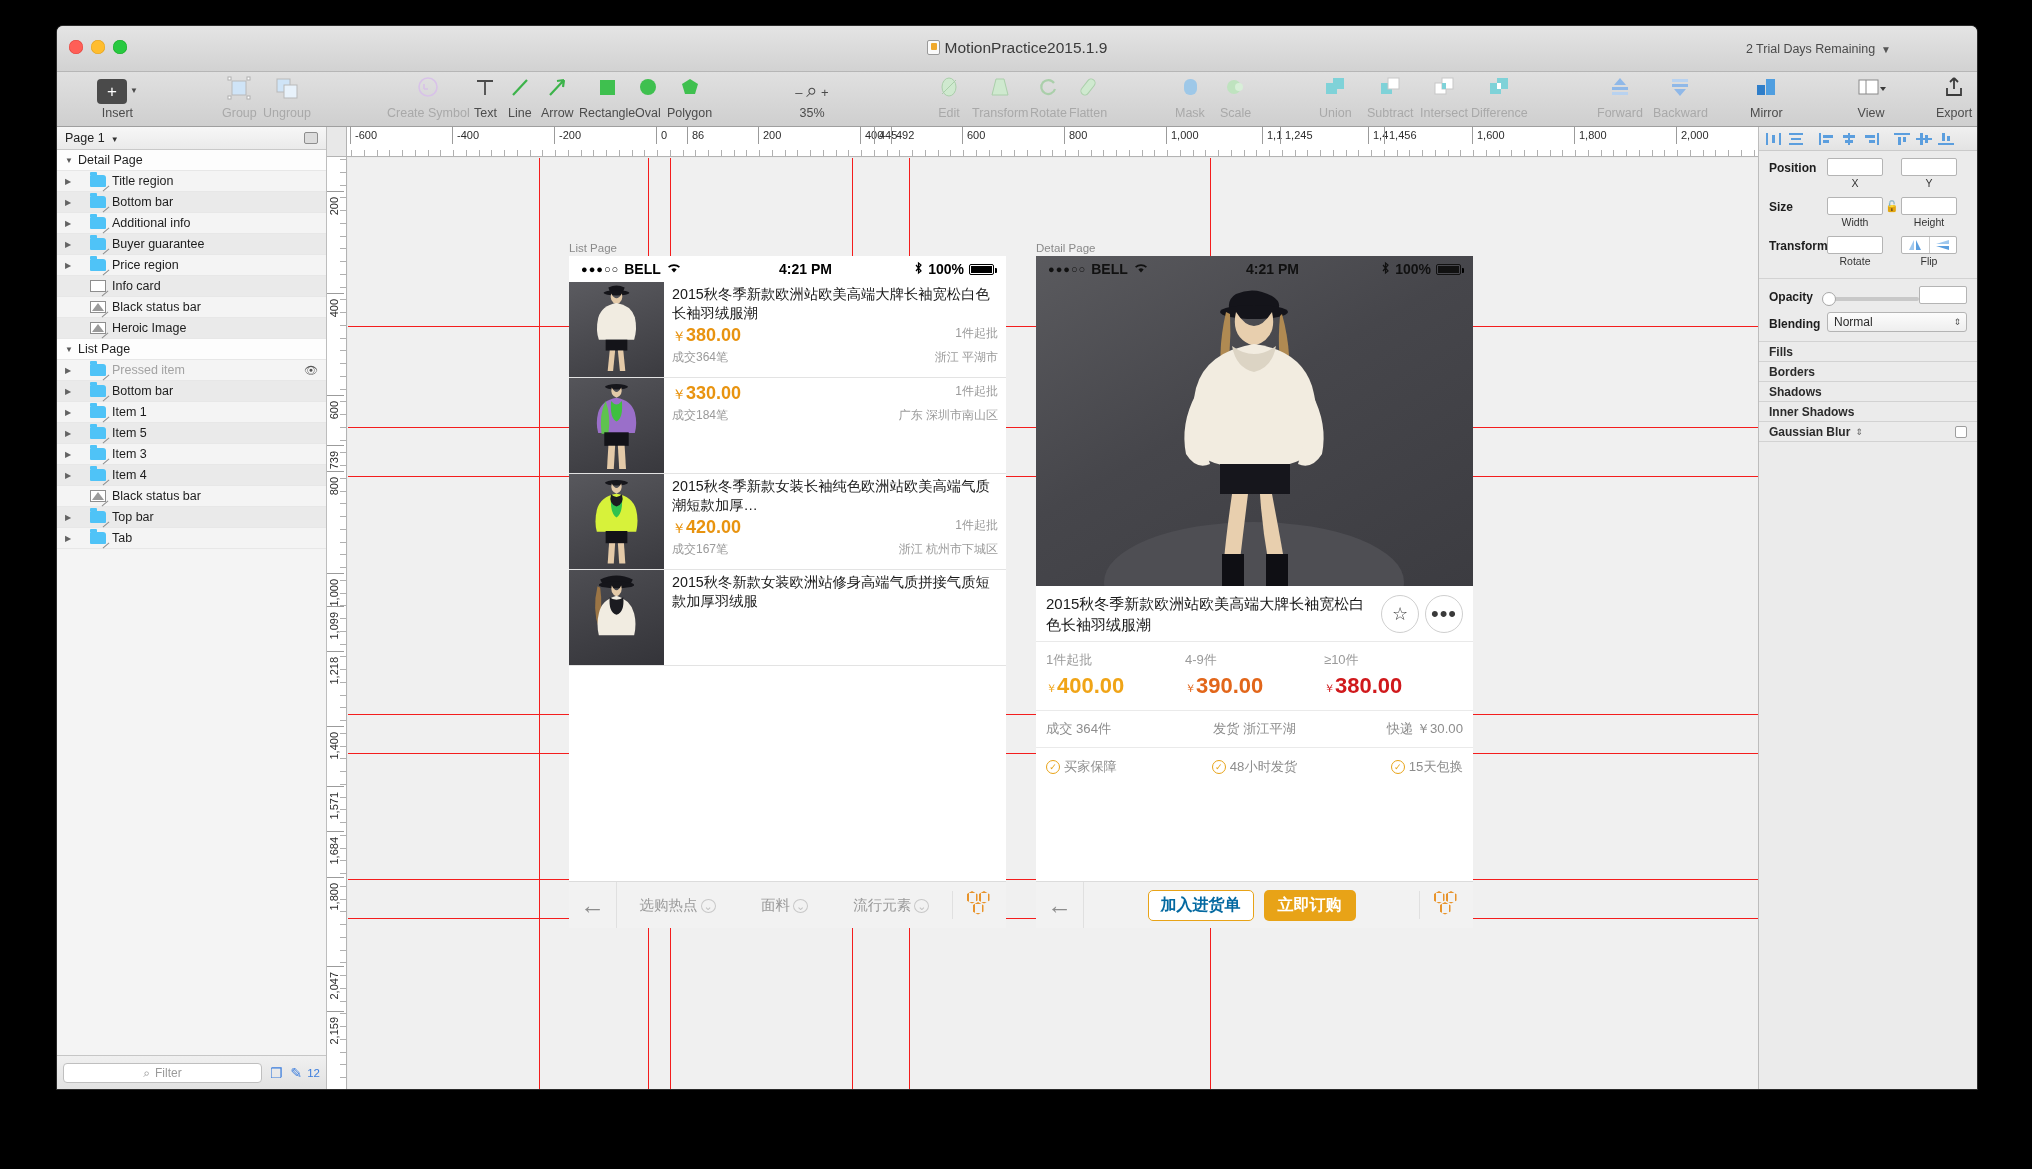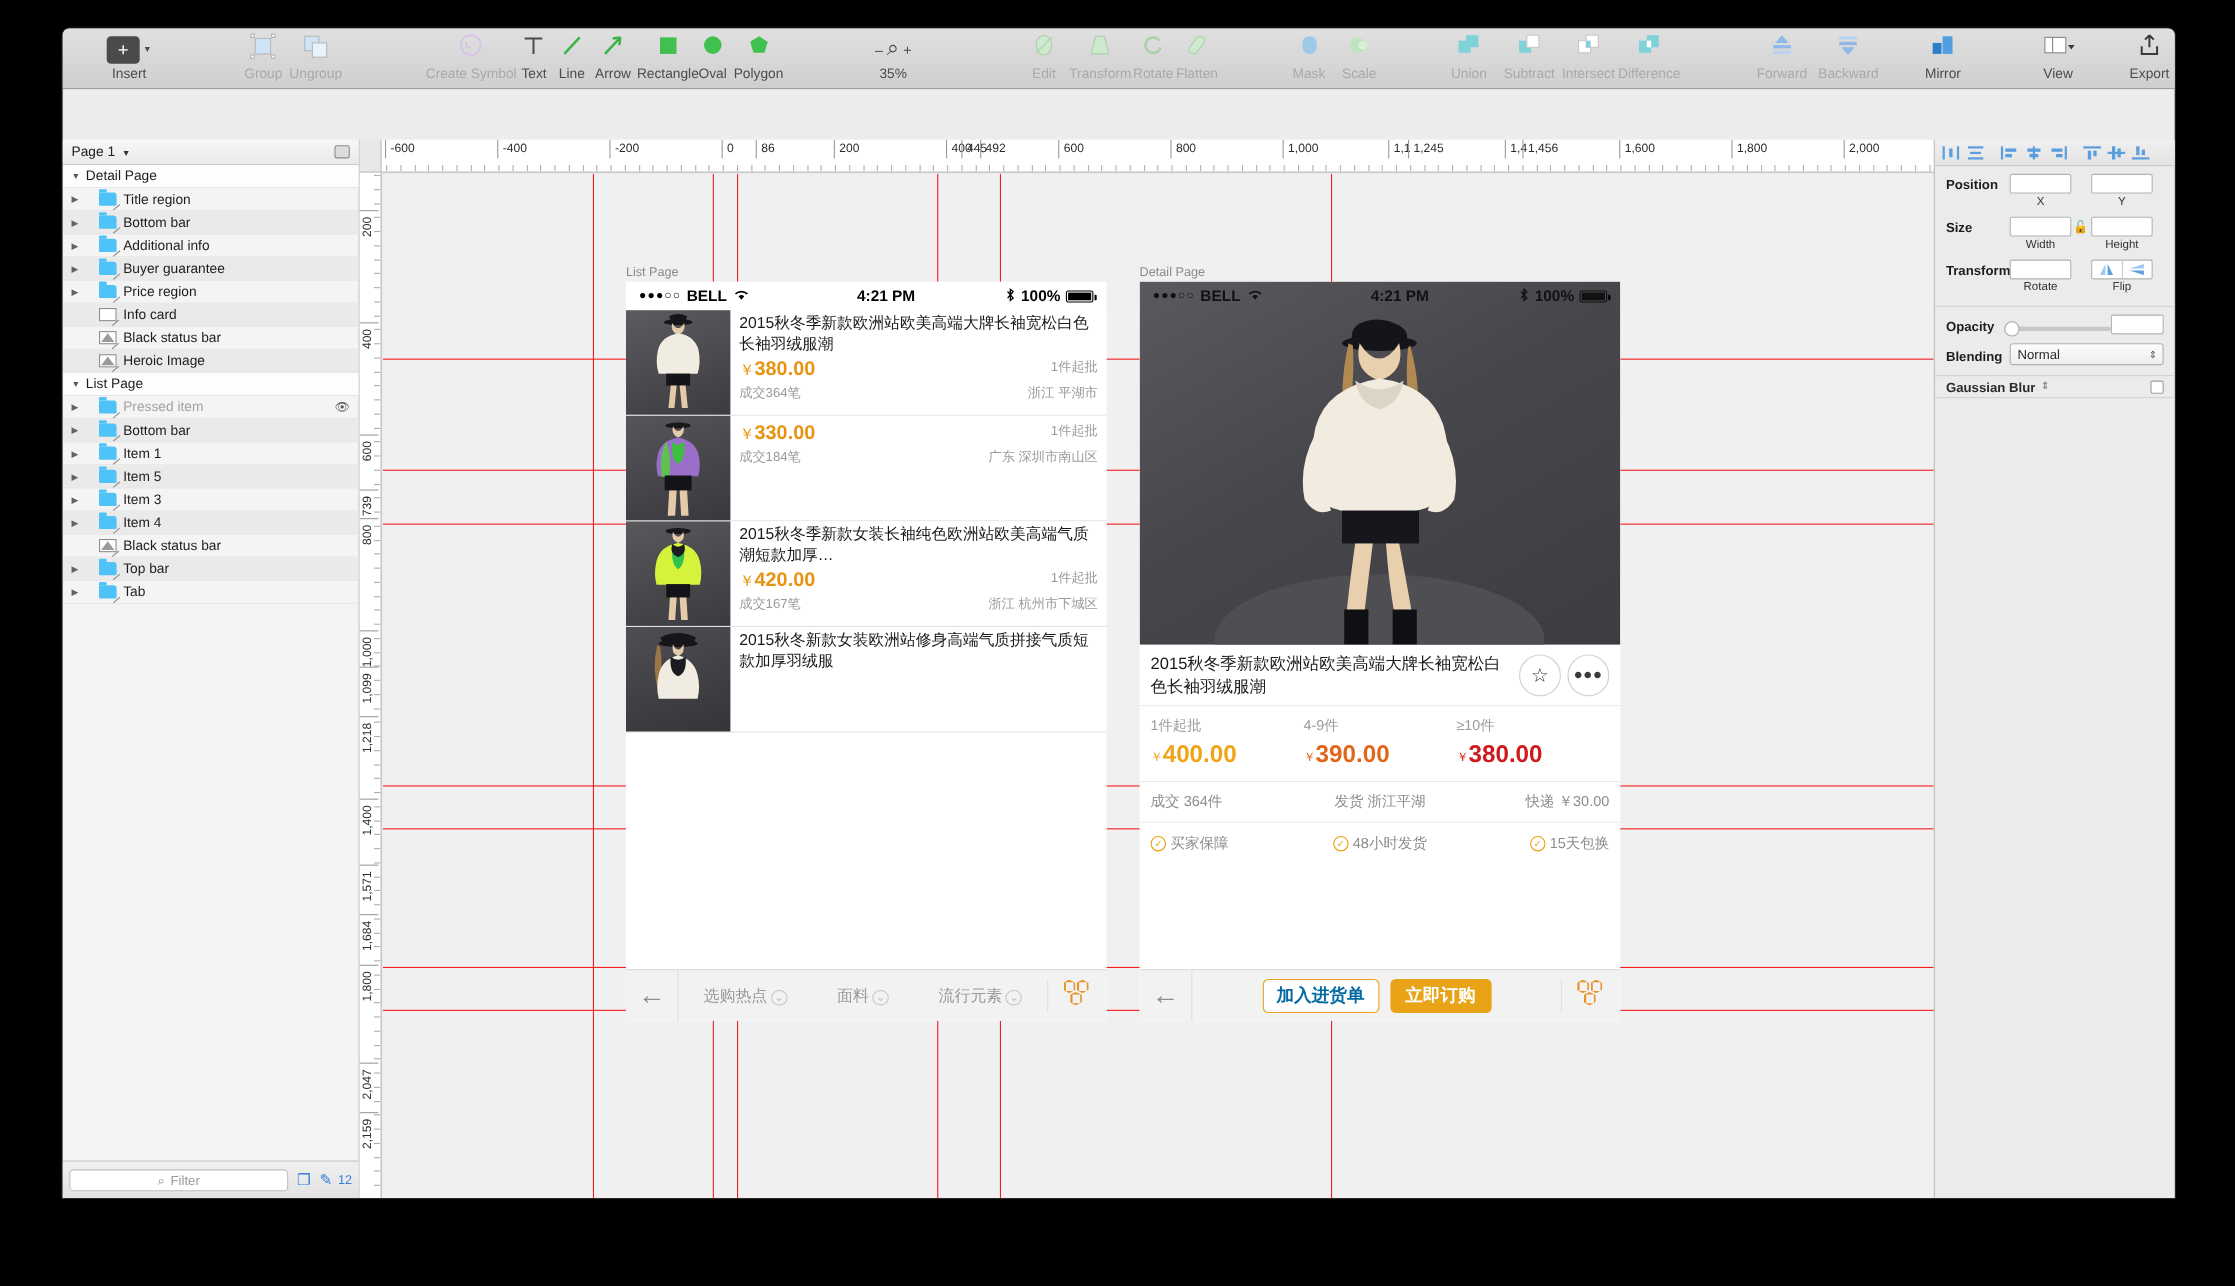--- a/index.html
+++ b/index.html
@@ -229,20 +229,33 @@
     clip-path:polygon(50% 0,100% 25%,100% 75%,50% 100%,0 75%,0 25%); }
   .hex.h1{ left:0; top:0;} .hex.h2{ left:12px; top:0;} .hex.h3{ left:6px; top:11px;}
   .hex.ho { background:transparent; box-shadow:inset 0 0 0 2px #e8932a; }
 </style>
 </head>
 <body>
 
 <div class="desktop">
 <div class="win">
 
+  <div class="titlebar">
+    <div class="traffic">
+      <div class="tl r"></div>
+      <div class="tl y"></div>
+      <div class="tl g"></div>
+    </div>
+    <div class="wtitle">
+      <span class="doc-ic"></span><span>MotionPractice2015.1.9</span>
+    </div>
+    <div class="trial">
+      <span>2 Trial Days Remaining</span><span class="chev">▼</span>
+    </div>
+  </div>
 
   <div class="toolbar">
 
     <div class="tb-item" style="left:40px">
       <span class="tb-gl"><span class="insert-btn">+</span><span class="insert-tri">▼</span></span>
       <div class="tb-lab">Insert</div>
     </div>
 
     <div class="tb-item" style="left:165px">
       <span class="tb-gl">
@@ -1233,20 +1246,34 @@
       </div>
       <div class="ins-line" style="align-items:center; margin-bottom:0">
         <div class="ins-lab">Blending</div>
         <div class="select">
           <span>Normal</span>
           <span class="st">⇕</span>
         </div>
       </div>
     </div>
 
+    <div id="ins-accordions">
+          <div class="acc-row">
+            <span>Fills</span>
+          </div>
+          <div class="acc-row">
+            <span>Borders</span>
+          </div>
+          <div class="acc-row">
+            <span>Shadows</span>
+          </div>
+          <div class="acc-row">
+            <span>Inner Shadows</span>
+          </div>
+        </div>
     <div class="acc-row">
       <span>Gaussian Blur</span>
       <span class="stp">⇕</span>
       <span class="chk"></span>
     </div>
   </div>
 
 </div>
 </div>
 

